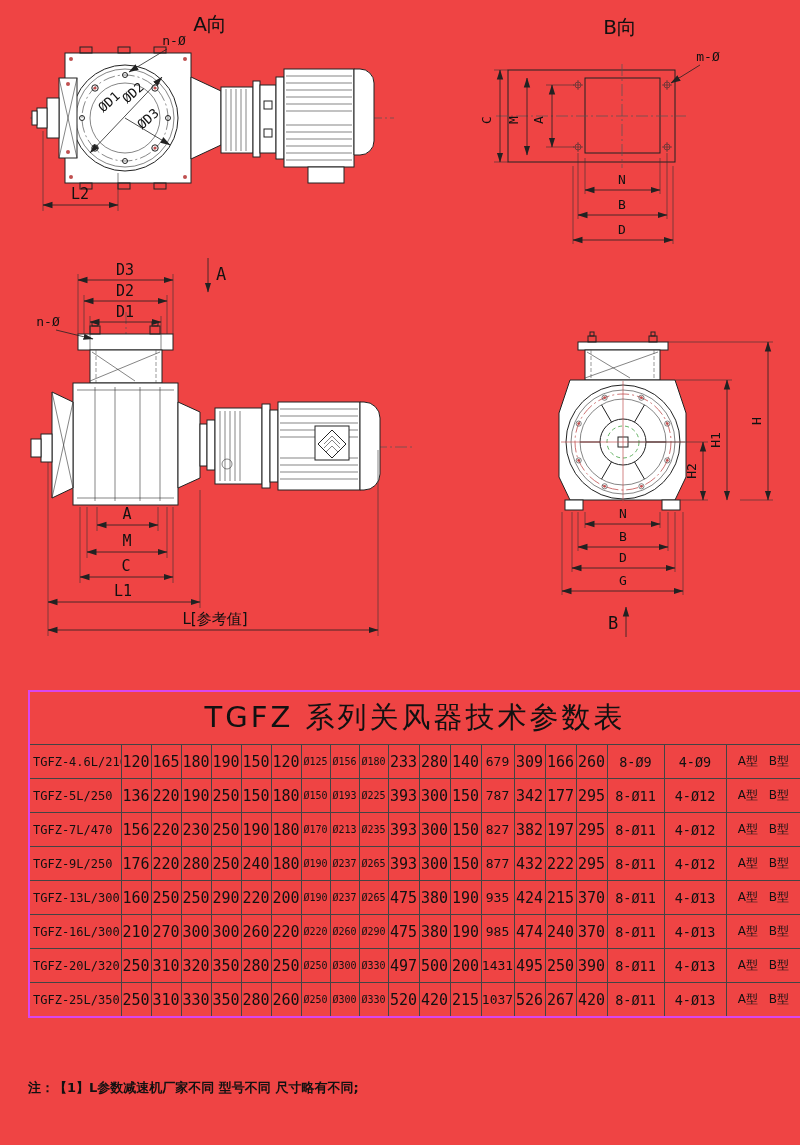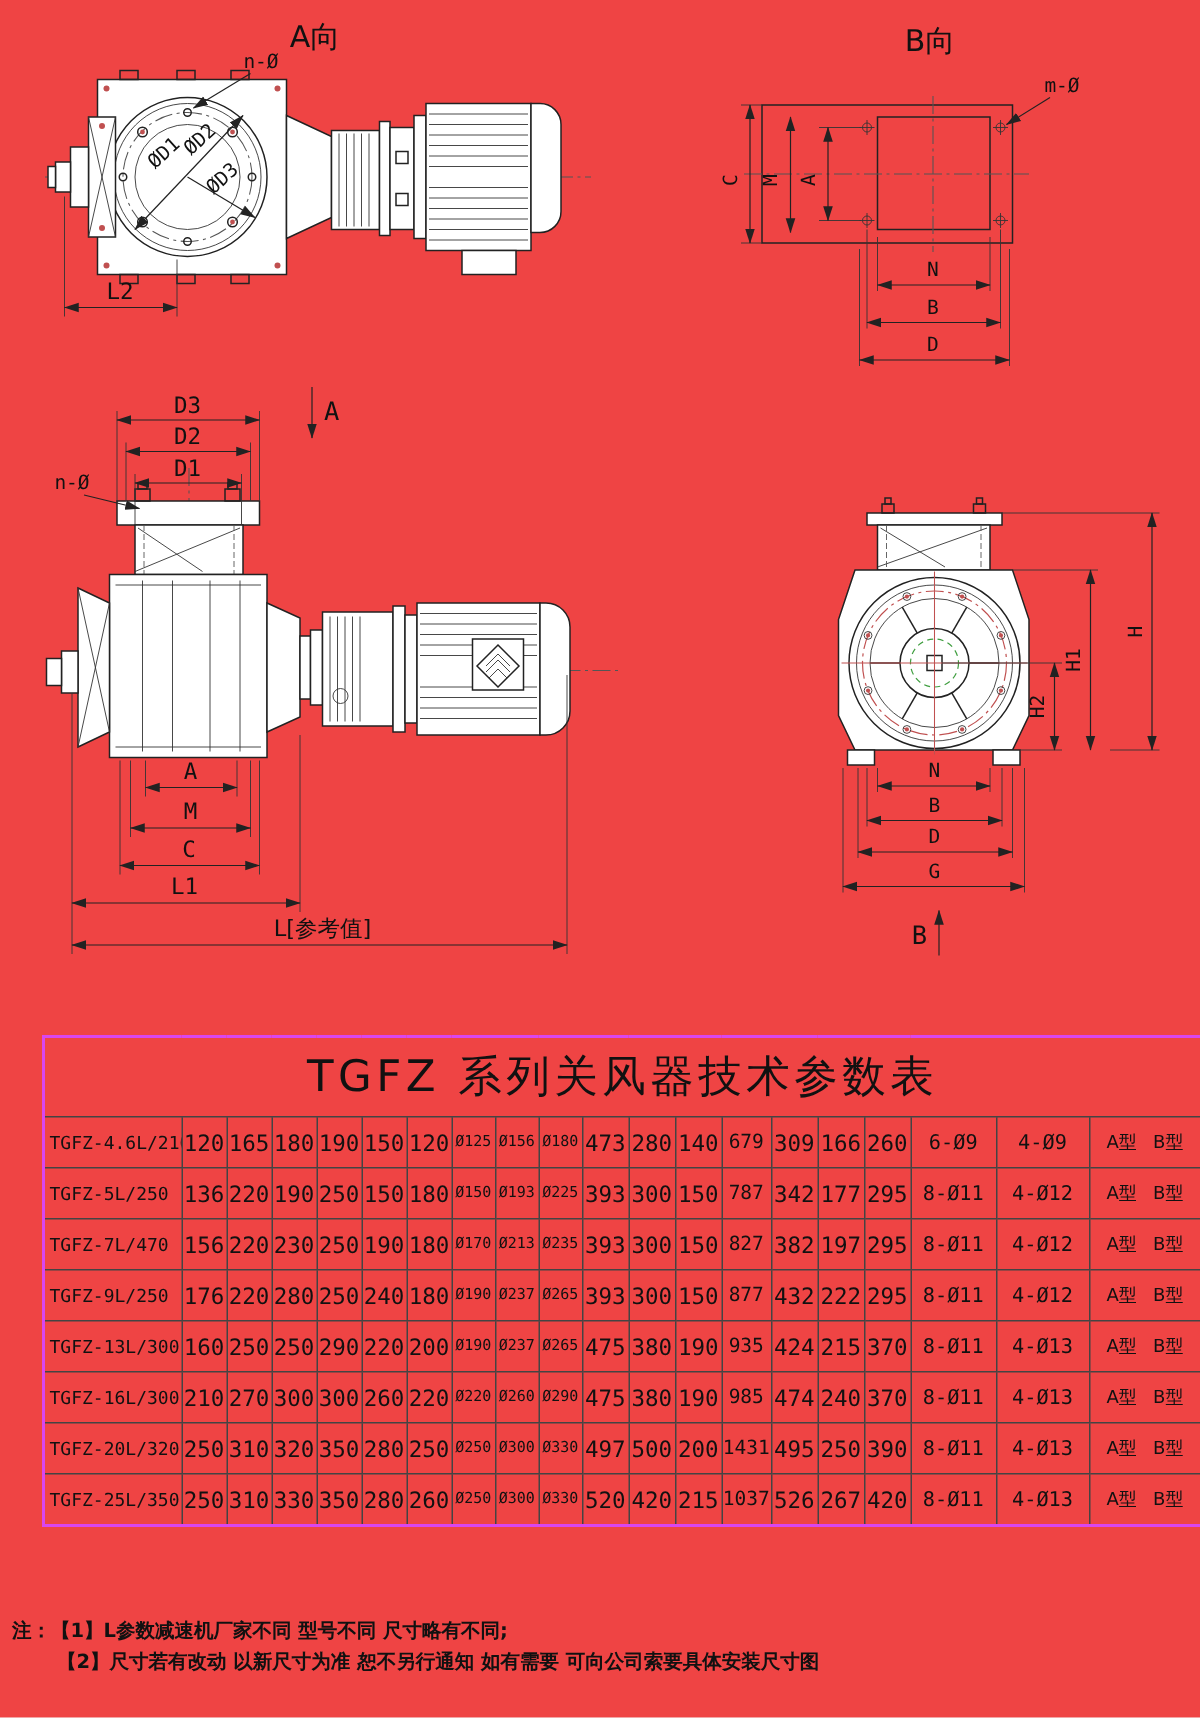--- a/index.html
+++ b/index.html
@@ -33,21 +33,21 @@
   .spec-table thead tr.hdr th.col0,.spec-table thead tr.hdr th.col19{font-size:14px;font-family:"DejaVu Sans","Liberation Sans",sans-serif;font-weight:bold;}
   .spec-table thead tr.hdr th.col17,.spec-table thead tr.hdr th.col18{font-size:15px;}
   .spec-table tbody td{height:33px;font-size:15px;font-family:"DejaVu Sans Mono","Liberation Mono",monospace;}
   .spec-table tbody td.col0{text-align:left;padding-left:3px;font-size:12px;}
   .spec-table tbody td.col7,.spec-table tbody td.col8,.spec-table tbody td.col9{font-size:10px;}
   .spec-table tbody td.col13{font-size:13px;}
   .spec-table tbody td.col17,.spec-table tbody td.col18{font-size:13.5px;}
   .spec-table tbody td.col19{font-size:12px;font-family:"DejaVu Sans","Liberation Sans",sans-serif;font-weight:normal;word-spacing:7px;}
 
   
-  .notes{position:absolute;left:8px;top:1078px;width:760px;font-size:13px;font-weight:bold;
+  .notes{position:absolute;left:28px;top:1078px;width:760px;font-size:13px;font-weight:bold;
          color:#111;line-height:1.6;font-family:"DejaVu Sans","Liberation Sans",sans-serif;}
   .note-indent{margin-left:30px;}
 </style>
 </head>
 <body>
 
 <div class="page">
 
   <svg class="drawing" style="left:28px;top:5px;" width="370" height="235" viewBox="0 0 370 235">
     <defs>
@@ -419,28 +419,28 @@
           <td class="col0">TGFZ-4.6L/210</td>
           <td class="col1">120</td>
           <td class="col2">165</td>
           <td class="col3">180</td>
           <td class="col4">190</td>
           <td class="col5">150</td>
           <td class="col6">120</td>
           <td class="col7">Ø125</td>
           <td class="col8">Ø156</td>
           <td class="col9">Ø180</td>
-          <td class="col10">473</td>
+          <td class="col10">233</td>
           <td class="col11">280</td>
           <td class="col12">140</td>
           <td class="col13">679</td>
           <td class="col14">309</td>
           <td class="col15">166</td>
           <td class="col16">260</td>
-          <td class="col17">6-Ø9</td>
+          <td class="col17">8-Ø9</td>
           <td class="col18">4-Ø9</td>
           <td class="col19">A型 B型</td>
         </tr>
         <tr>
           <td class="col0">TGFZ-5L/250</td>
           <td class="col1">136</td>
           <td class="col2">220</td>
           <td class="col3">190</td>
           <td class="col4">250</td>
           <td class="col5">150</td>
@@ -589,16 +589,15 @@
           <td class="col16">420</td>
           <td class="col17">8-Ø11</td>
           <td class="col18">4-Ø13</td>
           <td class="col19">A型 B型</td>
         </tr>
       </tbody>
   </table>
 
   <div class="notes">
     <div class="note-line"><span class="note-prefix">注：</span><span>【1】L参数减速机厂家不同 型号不同 尺寸略有不同;</span></div>
-    <div class="note-line note-indent"><span>【2】尺寸若有改动 以新尺寸为准 恕不另行通知 如有需要 可向公司索要具体安装尺寸图</span></div>
   </div>
 
 </div>
 
 </body></html>

